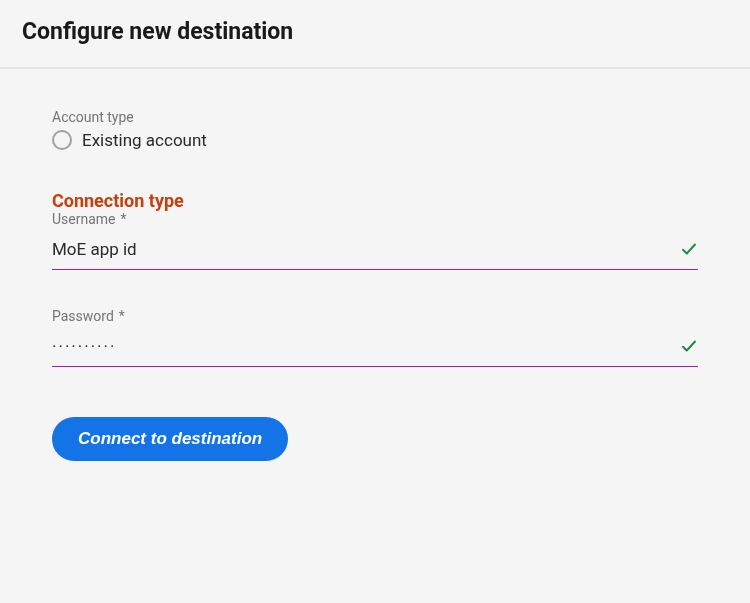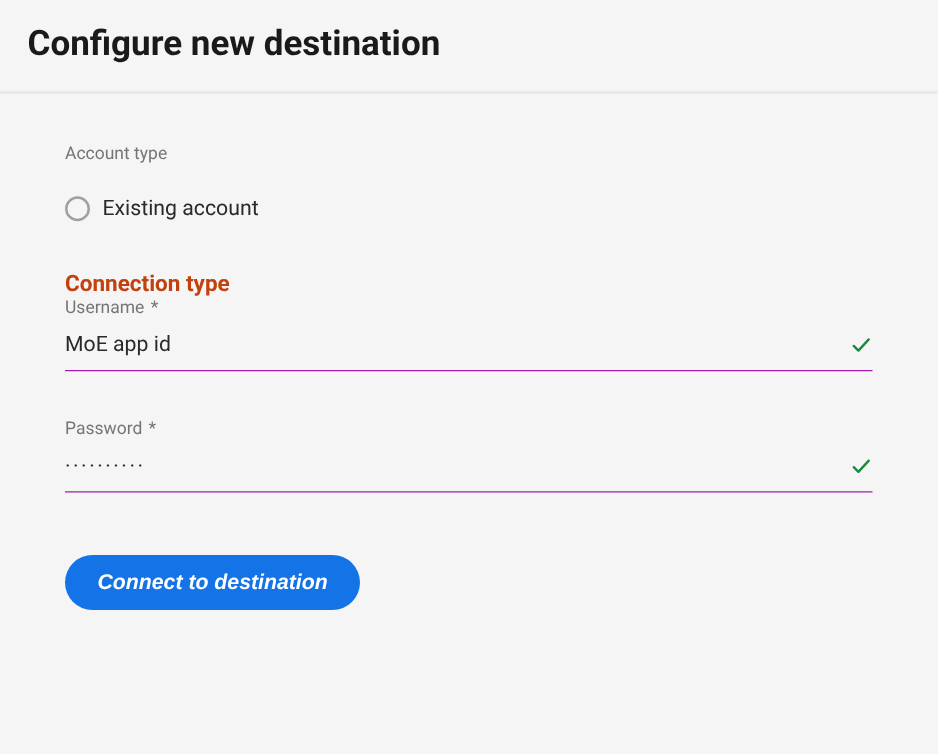--- a/index.html
+++ b/index.html
@@ -8,37 +8,37 @@
       padding: 0;
     }
     body {
       font-family: -apple-system, BlinkMacSystemFont, "Segoe UI", Roboto, Helvetica, Arial, sans-serif;
       background: #f5f5f5;
       width: 750px;
       height: 603px;
       overflow: hidden;
     }
     .page-title {
-      font-size: 28px;
+      font-size: 23px;
       font-weight: 700;
       color: #1a1a1a;
       padding: 18px 22px 22px 22px;
     }
     .divider {
       height: 2px;
       background: #e6e6e6;
       margin: 0;
     }
     .content {
       padding: 40px 52px 0 52px;
     }
     .section-label {
       font-size: 14px;
       color: #757575;
-      margin-bottom: 26px;
+      margin-bottom: 5px;
     }
     .radio-group {
       display: flex;
       gap: 28px;
       margin-bottom: 40px;
       align-items: center;
     }
     .radio-item {
       display: flex;
       align-items: center;

